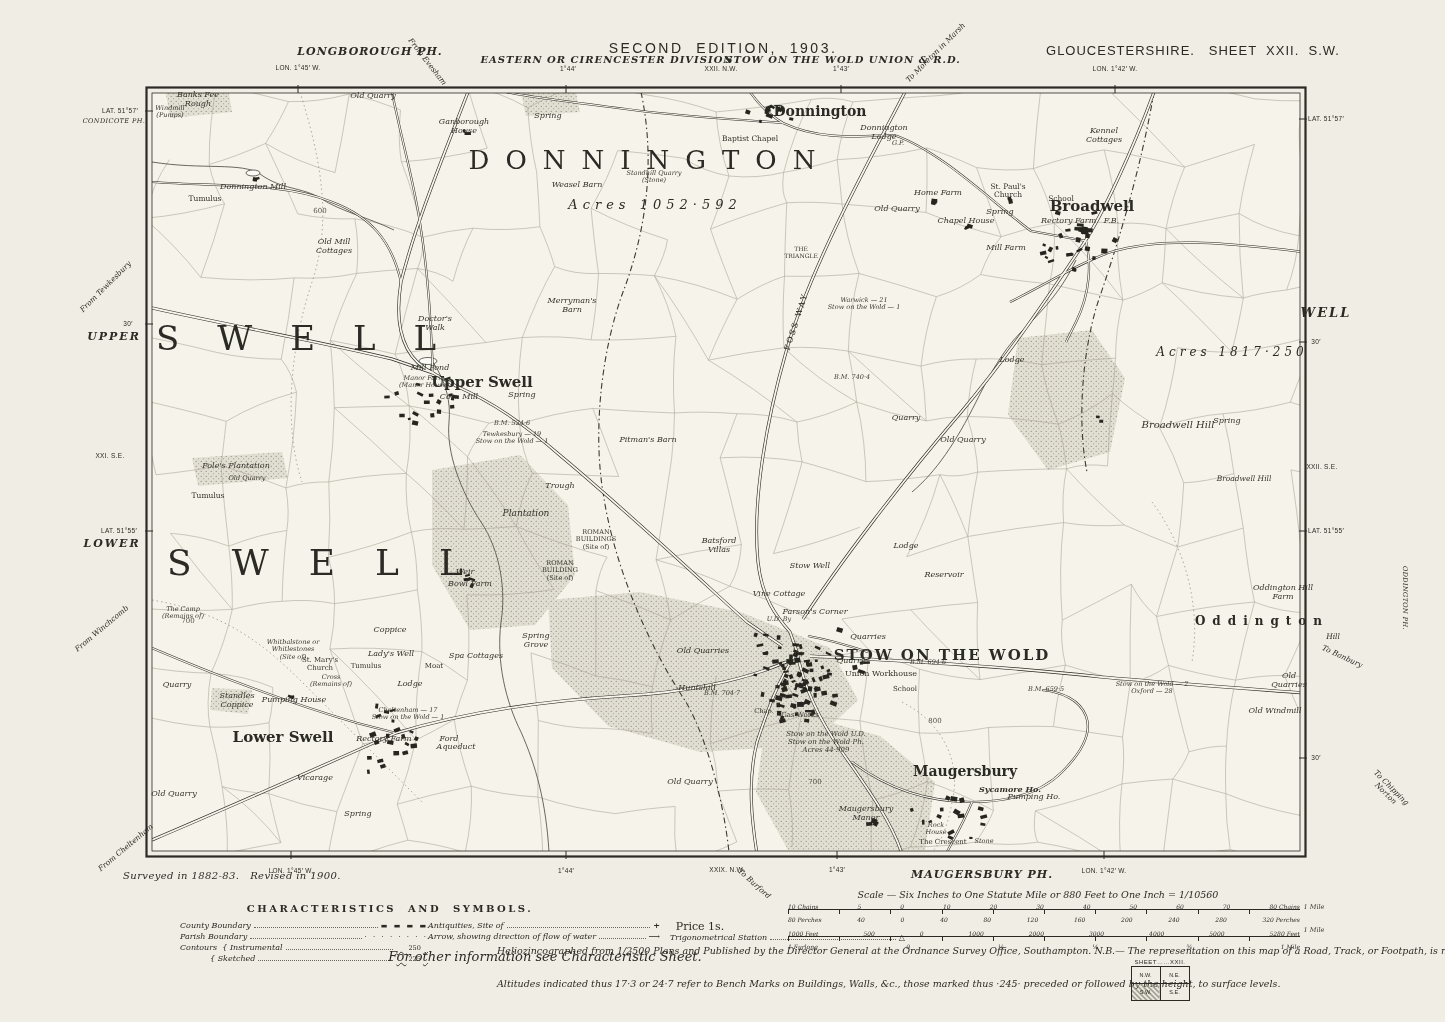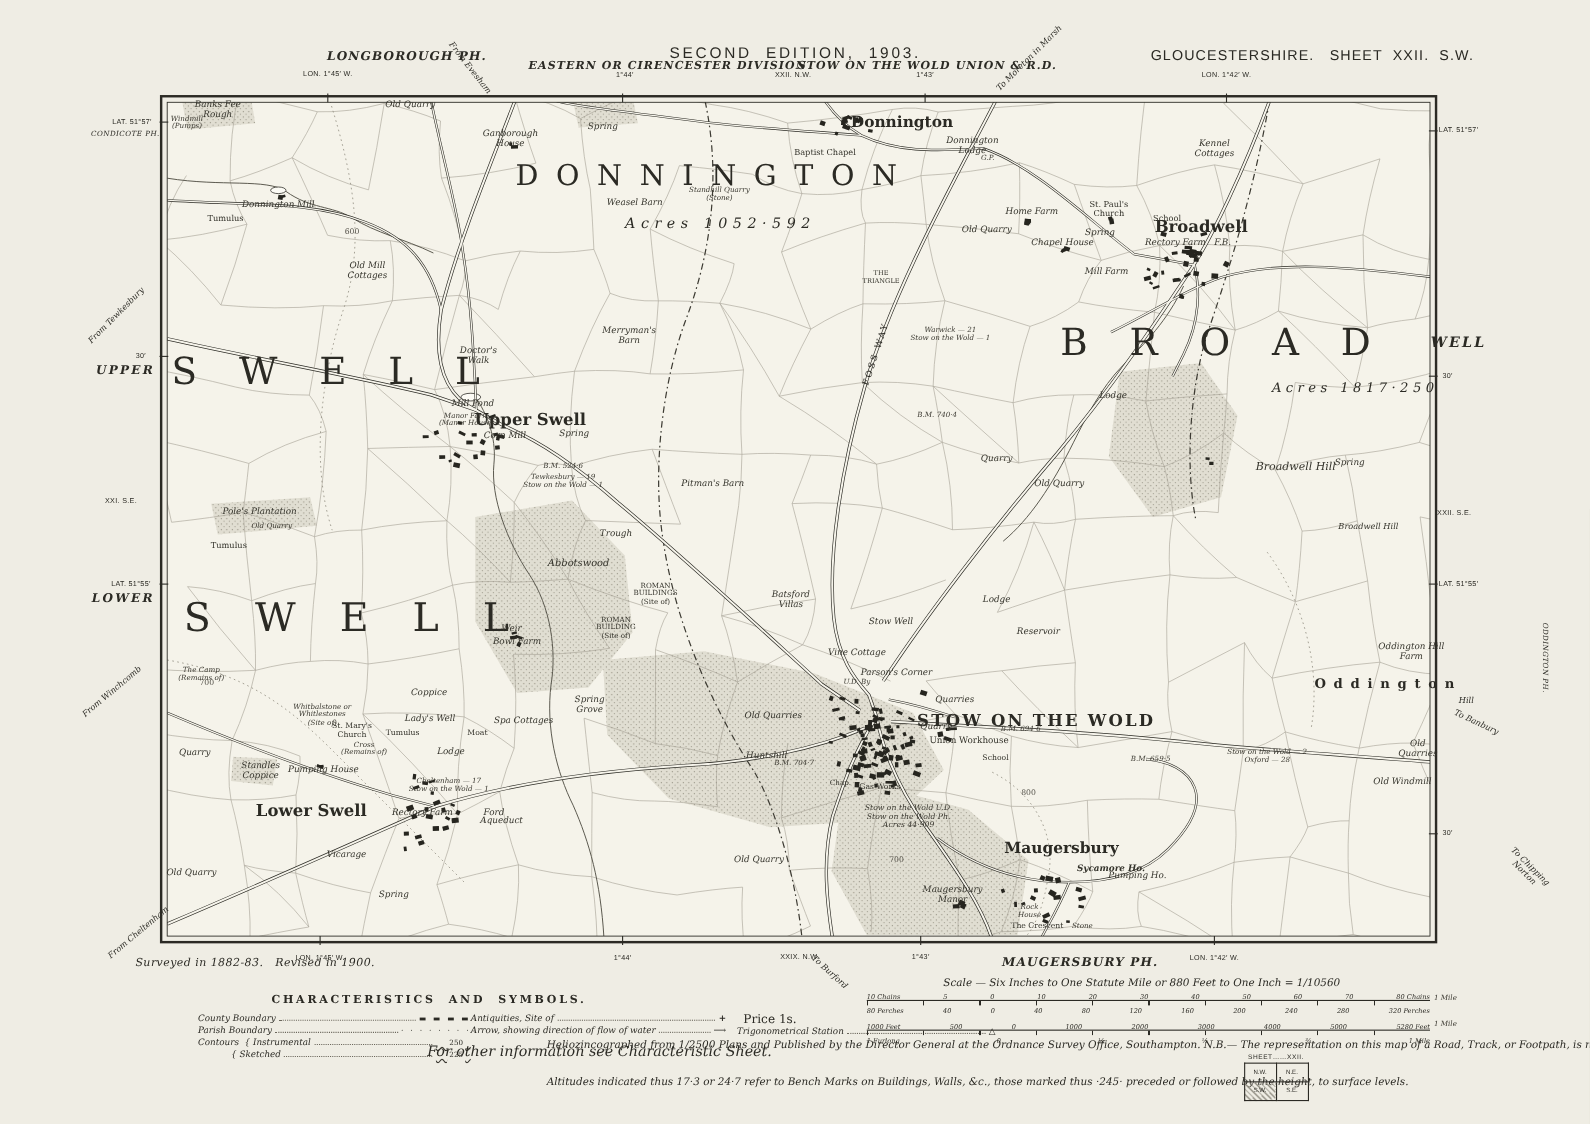--- a/index.html
+++ b/index.html
@@ -931,21 +931,20 @@
     <span class="ml mg" style="left: 291px; top: 871px;">LON. 1°45′ W.</span>
     <span class="ml mg" style="left: 566px; top: 871px;">1°44′</span>
     <span class="ml mg" style="left: 727px; top: 870px;">XXIX. N.W.</span>
     <span class="ml roaddest" style="left: 754px; top: 884px; transform: translate(-50%, -50%) rotate(42deg);">To Burford</span>
     <span class="ml mg" style="left: 837px; top: 870px;">1°43′</span>
     <span class="ml mg" style="left: 1104px; top: 871px;">LON. 1°42′ W.</span>
     <span class="ml ms" style="left: 1314px; top: 908px;">1 Mile</span>
     <span class="ml ms" style="left: 1314px; top: 931px;">1 Mile</span>
     <span class="ml parish" style="left: 650px; top: 161px; font-size: 26px; letter-spacing: 16px;">DONNINGTON</span>
     <span class="ml parish" style="left: 315px; top: 338px; font-size: 34px; letter-spacing: 38px;">SWELL</span>
-    <span class="ml parish" style="left: 1124px; top: 312px; font-size: 34px; letter-spacing: 38px;">BROAD</span>
     <span class="ml parish" style="left: 335px; top: 563px; font-size: 36px; letter-spacing: 40px;">SWELL</span>
     <span class="ml town" style="left: 942px; top: 655px; font-size: 15px; letter-spacing: 2px;">STOW ON THE WOLD</span>
     <span class="ml town" style="left: 1262px; top: 622px; font-size: 12px; letter-spacing: 7px;">Oddington</span>
     <span class="ml acres" style="left: 655px; top: 205px; letter-spacing: 5px;">Acres 1052·592</span>
     <span class="ml acres" style="left: 1232px; top: 353px; font-size: 12px; letter-spacing: 4px;">Acres 1817·250</span>
     <span class="ml village" style="left: 820px; top: 112px;">Donnington</span>
     <span class="ml village" style="left: 1092px; top: 206px; font-size: 15px;">Broadwell</span>
     <span class="ml village" style="left: 482px; top: 382px; font-size: 15px;">Upper Swell</span>
     <span class="ml village" style="left: 283px; top: 737px; font-size: 15px;">Lower Swell</span>
     <span class="ml village" style="left: 965px; top: 772px;">Maugersbury</span>
@@ -993,21 +992,21 @@
 (Manor House)</span>
     <span class="ml place" style="left: 459px; top: 397px;">Corn Mill</span>
     <span class="ml place" style="left: 522px; top: 395px;">Spring</span>
     <span class="ml ms" style="left: 512px; top: 438px;">Tewkesbury — 19
 Stow on the Wold — 1</span>
     <span class="ml place" style="left: 648px; top: 440px; font-style: italic;">Pitman's Barn</span>
     <span class="ml place" style="left: 236px; top: 466px;">Pole's Plantation</span>
     <span class="ml ms" style="left: 247px; top: 479px;">Old Quarry</span>
     <span class="ml placerm" style="left: 208px; top: 496px;">Tumulus</span>
     <span class="ml place" style="left: 560px; top: 486px;">Trough</span>
-    <span class="ml placei" style="left: 526px; top: 513px;">Abbotswood</span>
+    <span class="ml placei" style="left: 526px; top: 513px;">Plantation</span>
     <span class="ml placerm" style="left: 596px; top: 540px; font-size: 6.5px;">ROMAN
 BUILDINGS
 (Site of)</span>
     <span class="ml placerm" style="left: 560px; top: 571px; font-size: 6.5px;">ROMAN
 BUILDING
 (Site of)</span>
     <span class="ml place" style="left: 719px; top: 546px;">Batsford
 Villas</span>
     <span class="ml place" style="left: 810px; top: 566px;">Stow Well</span>
     <span class="ml place" style="left: 944px; top: 575px;">Reservoir</span>

